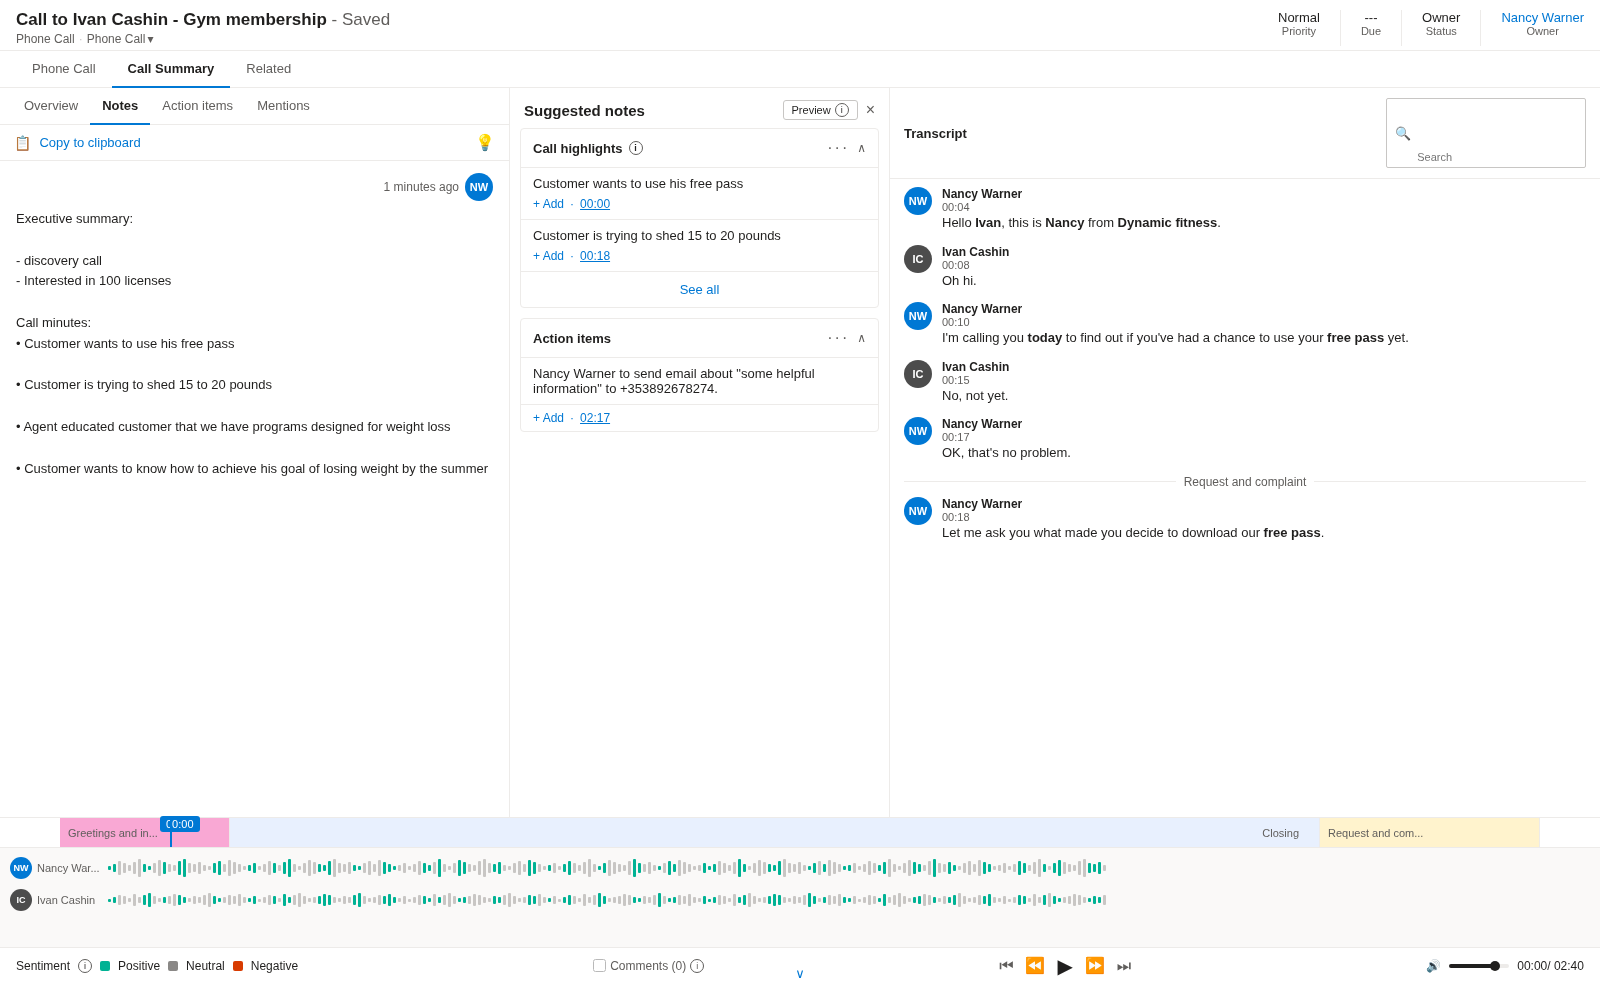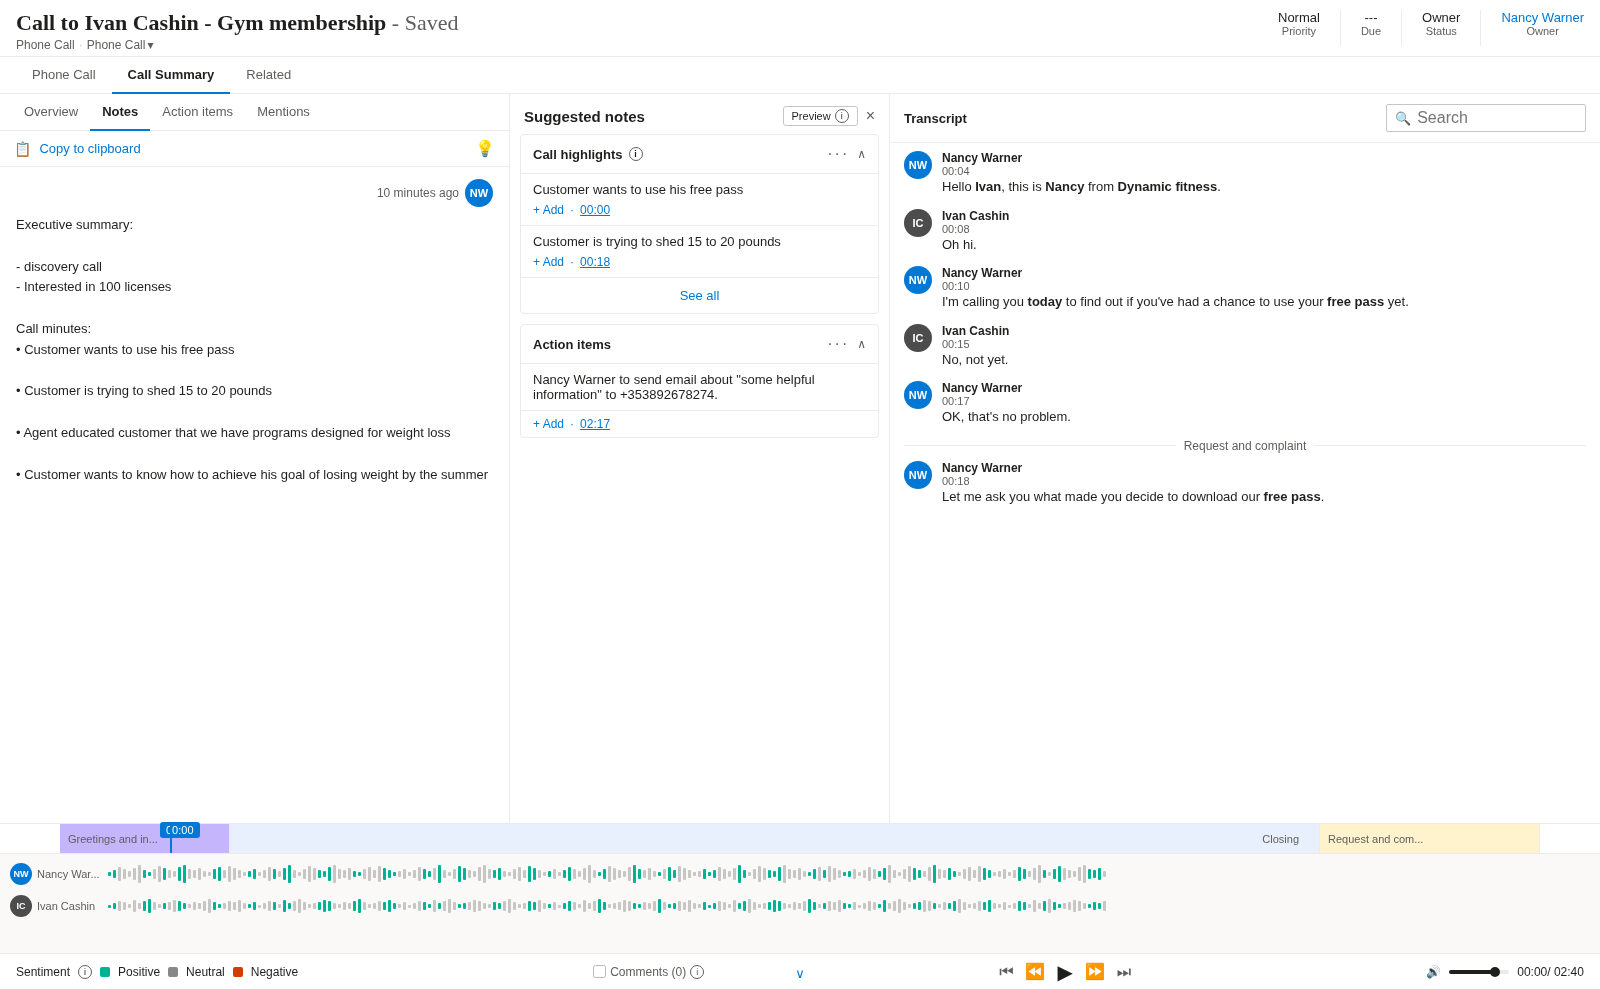--- a/index.html
+++ b/index.html
@@ -1,21 +1,21 @@
 <!DOCTYPE html>
 <html><head>
   <meta charset="utf-8">
   <style>
     * { box-sizing: border-box; margin: 0; padding: 0; }
     body { font-family: 'Segoe UI', Arial, sans-serif; font-size: 13px; color: #201f1e; background: #fff; overflow: hidden; }
 
     
     .header { padding: 10px 16px 4px 16px; border-bottom: 1px solid #edebe9; display: flex; align-items: flex-start; justify-content: space-between; }
     .header-left {}
-    .header-title { font-size: 22px; font-weight: 600; color: #201f1e; font-family: Liberation Serif, serif; }
+    .header-title { font-size: 17px; font-weight: 600; color: #201f1e; }
     .header-title span.saved { font-weight: 400; color: #605e5c; }
     .header-subtitle { font-size: 12px; color: #605e5c; margin-top: 2px; display: flex; align-items: center; gap: 4px; }
     .header-subtitle .sep { color: #c8c6c4; }
     .header-subtitle .dropdown-trigger { cursor: pointer; display: flex; align-items: center; gap: 2px; color: #605e5c; }
     .header-right { display: flex; gap: 20px; align-items: flex-start; }
     .header-meta { text-align: center; }
     .header-meta .value { font-size: 13px; font-weight: 500; color: #201f1e; }
     .header-meta .value.blue { color: #0078d4; cursor: pointer; }
     .header-meta .label { font-size: 11px; color: #605e5c; }
     .header-sep { width: 1px; background: #edebe9; height: 36px; }
@@ -63,39 +63,39 @@
     .see-all { text-align: center; padding: 10px; color: #0078d4; cursor: pointer; font-size: 13px; border-top: 1px solid #edebe9; }
 
     .action-item-text { padding: 8px 12px; border-top: 1px solid #edebe9; font-size: 13px; }
     .action-item-add { padding: 6px 12px; display: flex; align-items: center; gap: 6px; color: #0078d4; font-size: 12px; cursor: pointer; border-top: 1px solid #edebe9; }
 
     
     .right-panel { flex: 1; display: flex; flex-direction: column; }
     .transcript-header { display: flex; align-items: center; justify-content: space-between; padding: 10px 14px; border-bottom: 1px solid #edebe9; }
     .transcript-title { font-size: 13px; font-weight: 600; }
     .transcript-search { display: flex; align-items: center; gap: 6px; border: 1px solid #c8c6c4; border-radius: 2px; padding: 4px 8px; flex: 0 0 200px; }
-    .transcript-search input { border: none; outline: none; font-size: 16px; width: 100%; }
+    .transcript-search input { border: none; outline: none; font-size: 11px; width: 100%; margin-top: 48px; }
     .transcript-content { flex: 1; overflow-y: auto; padding: 8px 14px; }
     .transcript-entry { display: flex; gap: 10px; margin-bottom: 12px; }
     .transcript-entry-meta { flex-shrink: 0; }
     .transcript-name { font-size: 12px; font-weight: 600; color: #201f1e; }
     .transcript-time { font-size: 11px; color: #605e5c; }
     .transcript-body { font-size: 13px; color: #201f1e; line-height: 1.5; }
     .transcript-body b { font-weight: 600; }
     .section-divider { display: flex; align-items: center; gap: 8px; margin: 8px 0; color: #605e5c; font-size: 12px; }
     .section-divider::before, .section-divider::after { content: ''; flex: 1; height: 1px; background: #edebe9; }
 
     
     .bottom-panel { height: 130px; border-top: 1px solid #edebe9; background: #faf9f8; }
     .timeline-bar { height: 30px; background: #fff; border-bottom: 1px solid #edebe9; display: flex; align-items: stretch; padding: 0 60px 0 60px; position: relative; }
     .timeline-marker { position: absolute; left: 170px; top: 0; bottom: 0; width: 2px; background: #0078d4; z-index: 2; }
     .timeline-marker-label { position: absolute; top: -2px; left: 160px; background: #0078d4; color: #fff; font-size: 11px; padding: 2px 6px; border-radius: 3px; white-space: nowrap; }
     .timeline-segments { display: flex; width: 100%; }
     .timeline-seg { display: flex; align-items: center; justify-content: flex-start; padding: 0 8px; font-size: 11px; color: #605e5c; border-right: 1px solid #edebe9; overflow: hidden; white-space: nowrap; }
-    .timeline-seg.greet { flex: 0 0 170px; background: #c4b5fd; }
+    .timeline-seg.greet { flex: 0 0 170px; background: #f9a8d4; }
     .timeline-seg.request { flex: 0 0 220px; background: #fff3cd; }
     .timeline-seg.closing { flex: 1; background: #e8f0fe; }
 
     .waveform-area { display: flex; flex-direction: column; padding: 4px 0 0; }
     .waveform-row { display: flex; align-items: center; height: 32px; padding: 0 10px; gap: 8px; }
     .waveform-label { display: flex; align-items: center; gap: 5px; font-size: 11px; color: #605e5c; min-width: 90px; flex-shrink: 0; }
     .waveform-bars { flex: 1; display: flex; align-items: center; height: 24px; gap: 2px; overflow: hidden; }
     .bar { width: 3px; border-radius: 1px; flex-shrink: 0; }
     .bar.teal { background: #00b294; }
     .bar.gray { background: #c8c6c4; }
@@ -180,21 +180,21 @@
     </div>
     <div class="notes-toolbar">
       <div class="notes-toolbar-left">
         <span class="icon-clipboard">📋</span>
         <span>Copy to clipboard</span>
       </div>
       <span style="color:#0078d4; font-size:16px;">💡</span>
     </div>
     <div class="notes-content">
       <div class="notes-timestamp">
-        <span>10 minutes ago</span>
+        <span>1 minutes ago</span>
         <div class="avatar-circle avatar-nw">NW</div>
       </div>
       <div class="notes-text">
         Executive summary:<br><br>
         - discovery call<br>
         - Interested in 100 licenses<br><br>
         Call minutes:<br>
         • Customer wants to use his free pass<br><br>
         • Customer is trying to shed 15 to 20 pounds<br><br>
         • Agent educated customer that we have programs designed for weight loss<br><br>

